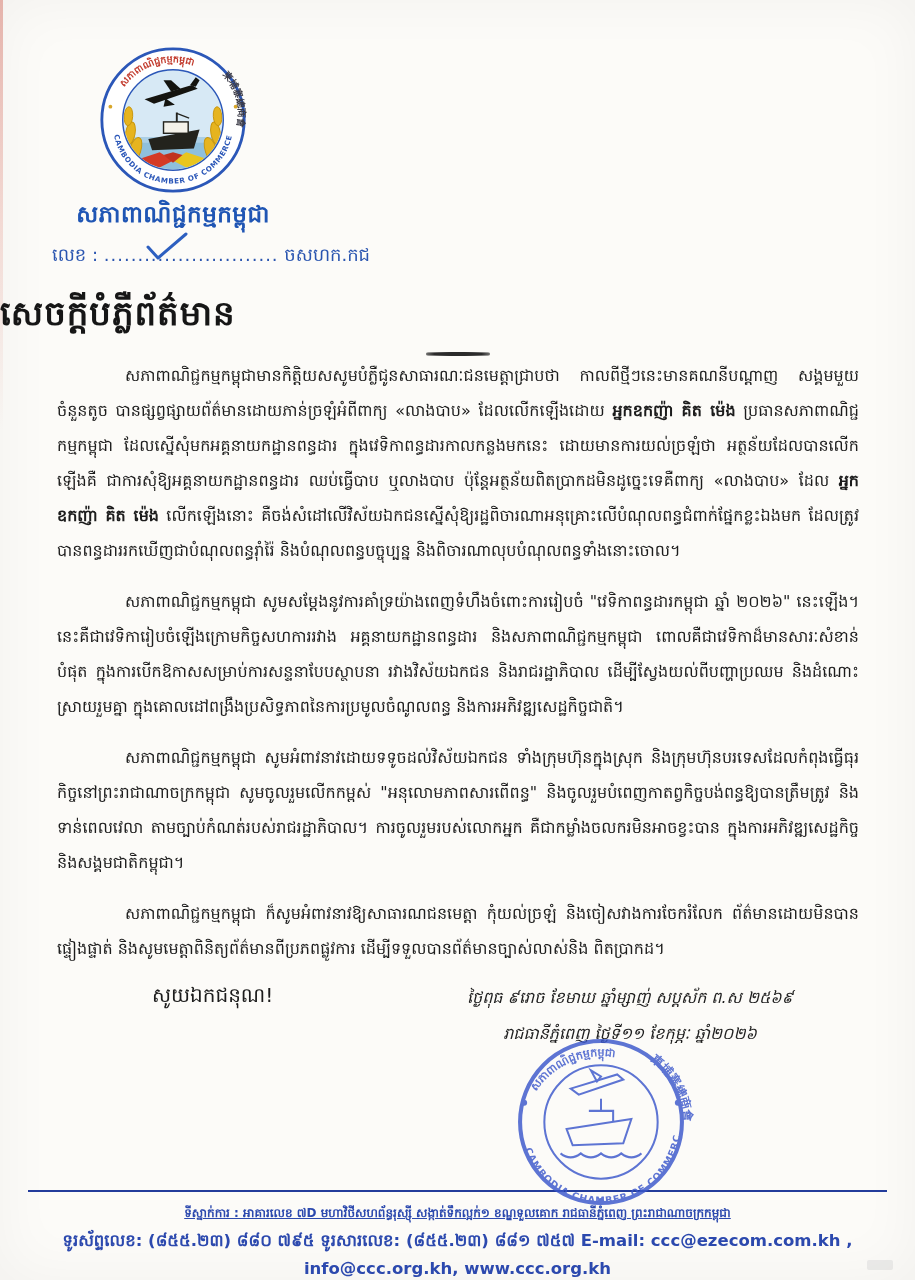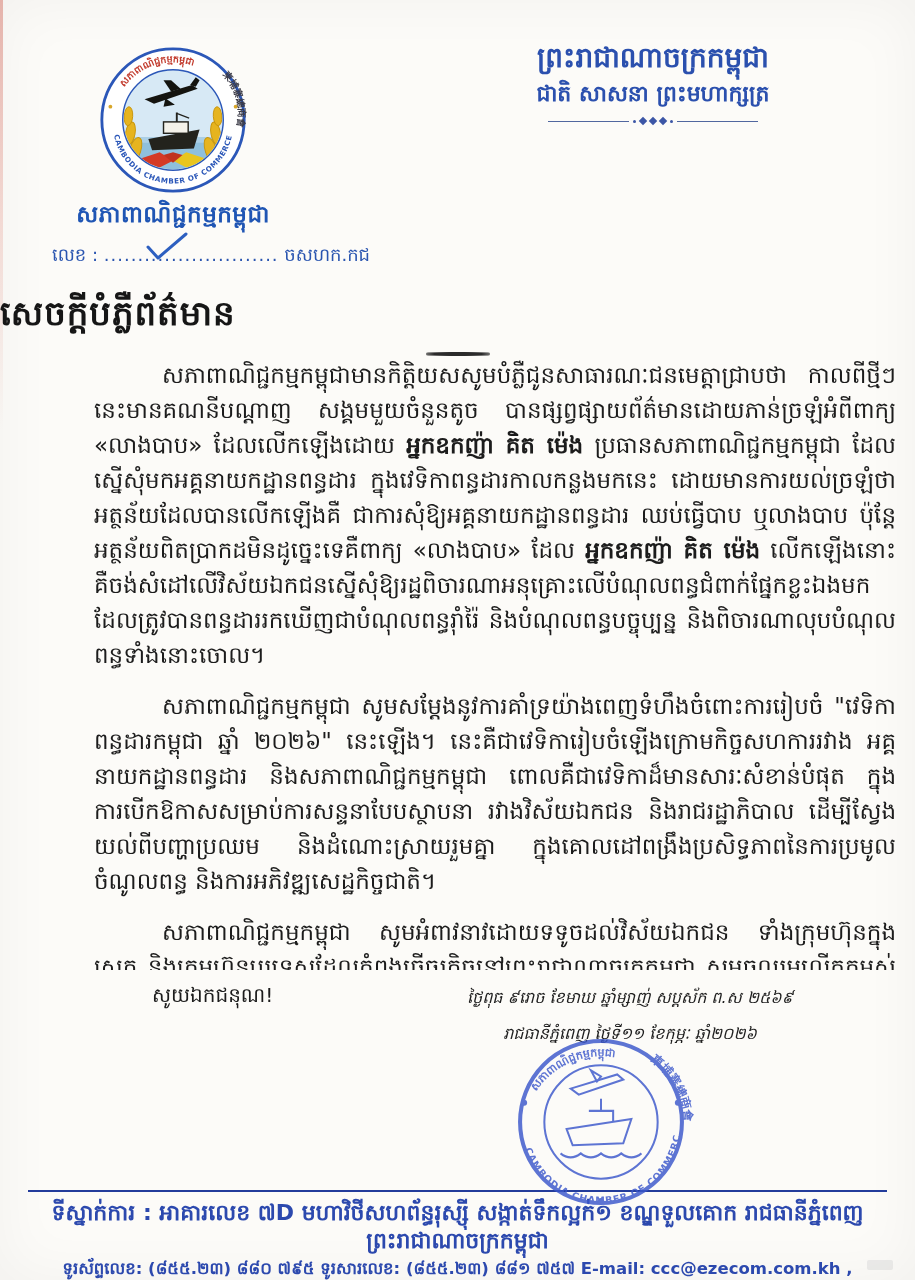--- a/index.html
+++ b/index.html
@@ -26,32 +26,32 @@
   .orn-line{height:1px;background:#51679f;flex:1;}
   .orn-dia{width:6px;height:6px;background:#3c56a6;transform:rotate(45deg);} 
   .orn-dot{width:3px;height:3px;border-radius:50%;background:#3c56a6;}
   
   .title-block{position:absolute;left:0;top:292px;width:100%;text-align:left;}
   .doc-title{font-size:34px;font-weight:700;color:#161616;letter-spacing:1px;}
   .title-rule{margin:10px auto 0;width:64px;height:4px;
     background:radial-gradient(ellipse at center,#2b2b2b 0%,#2b2b2b 55%,rgba(43,43,43,.15) 100%);border-radius:2px;}
   
   .body-block{position:absolute;left:57px;top:358px;width:802px;height:612px;overflow:hidden;
-    color:#1c1c1c;font-size:23px;line-height:35px;text-align:justify;margin-left:37px;}
+    color:#1c1c1c;font-size:16px;line-height:35px;text-align:justify;}
   .body-p{margin:0 0 16px 0;text-indent:68px;}
   .seg-b{font-weight:700;}
   .thanks{position:absolute;left:152px;top:982px;font-size:20px;color:#1c1c1c;}
   
   .date-block{position:absolute;left:395px;top:980px;width:470px;text-align:center;
     font-style:italic;font-size:16px;line-height:36px;color:#1e1e1e;z-index:1;}
   .stamp{position:absolute;left:498px;top:1036px;z-index:3;opacity:.82;}
   
   .footer-rule{position:absolute;left:28px;right:28px;top:1190px;height:2px;background:#233c9b;}
   .footer{position:absolute;left:20px;right:20px;top:1199px;text-align:center;color:#2c49ae;}
-  .footer-l1{font-size:22px;font-weight:700;line-height:28px;}
+  .footer-l1{font-size:12px;font-weight:700;line-height:28px;text-decoration:underline;}
   .footer-l2{font-size:16.5px;font-weight:700;line-height:28px;}
   .faint-mark{position:absolute;right:22px;bottom:10px;width:26px;height:10px;
     background:rgba(120,120,130,.12);border-radius:2px;}
 </style>
 </head>
 <body>
 
 <div class="page">
   <div class="scan-edge"></div>
 
@@ -119,33 +119,20 @@
     <div class="ref-line">
       <span>លេខ :</span>
       <span class="ref-dots">..........................</span>
       <span>ចសហក.កជ</span>
       <svg class="ref-check" width="46" height="30" viewBox="0 0 46 30">
         <polyline points="4,16 14,27 42,3" fill="none" stroke="#2d5fc0" stroke-width="3" stroke-linecap="round" stroke-linejoin="round"></polyline>
       </svg>
     </div>
   </div>
 
-  <div class="kingdom-block">
-    <div class="kingdom-l1">ព្រះរាជាណាចក្រកម្ពុជា</div>
-    <div class="kingdom-l2">ជាតិ សាសនា ព្រះមហាក្សត្រ</div>
-    <div class="ornament">
-      <div class="orn-line"></div>
-        <div class="orn-dot"></div>
-        <div class="orn-dia"></div>
-      <div class="orn-dia"></div>
-        <div class="orn-dia"></div>
-        <div class="orn-dot"></div>
-      <div class="orn-line"></div>
-    </div>
-  </div>
 
   <div class="title-block">
     <div class="doc-title">សេចក្ដីបំភ្លឺព័ត៌មាន</div>
     <div class="title-rule"></div>
   </div>
 
   <div class="body-block">
     <p class="body-p"><span>សភាពាណិជ្ជកម្មកម្ពុជាមានកិត្តិយសសូមបំភ្លឺជូនសាធារណៈជនមេត្តាជ្រាបថា កាលពីថ្មីៗនេះមានគណនីបណ្ដាញ សង្គមមួយចំនួនតូច បានផ្សព្វផ្សាយព័ត៌មានដោយភាន់ច្រឡំអំពីពាក្យ «លាងបាប» ដែលលើកឡើងដោយ </span><span class="seg-b">អ្នកឧកញ៉ា គិត ម៉េង</span><span> ប្រធានសភាពាណិជ្ជកម្មកម្ពុជា ដែលស្នើសុំមកអគ្គនាយកដ្ឋានពន្ធដារ ក្នុងវេទិកាពន្ធដារកាលកន្លងមកនេះ ដោយមានការយល់ច្រឡំថា អត្ថន័យដែលបានលើកឡើងគឺ ជាការសុំឱ្យអគ្គនាយកដ្ឋានពន្ធដារ ឈប់ធ្វើបាប ឬលាងបាប ប៉ុន្តែអត្ថន័យពិតប្រាកដមិនដូច្នេះទេគឺពាក្យ «លាងបាប» ដែល </span><span class="seg-b">អ្នកឧកញ៉ា គិត ម៉េង</span><span> លើកឡើងនោះ គឺចង់សំដៅលើវិស័យឯកជនស្នើសុំឱ្យរដ្ឋពិចារណាអនុគ្រោះលើបំណុលពន្ធជំពាក់ផ្នែកខ្លះឯងមក ដែលត្រូវបានពន្ធដាររកឃើញជាបំណុលពន្ធរ៉ាំរ៉ៃ និងបំណុលពន្ធបច្ចុប្បន្ន និងពិចារណាលុបបំណុលពន្ធទាំងនោះចោល។</span></p>
     <p class="body-p">សភាពាណិជ្ជកម្មកម្ពុជា សូមសម្ដែងនូវការគាំទ្រយ៉ាងពេញទំហឹងចំពោះការរៀបចំ "វេទិកាពន្ធដារកម្ពុជា ឆ្នាំ ២០២៦" នេះឡើង។ នេះគឺជាវេទិការៀបចំឡើងក្រោមកិច្ចសហការរវាង អគ្គនាយកដ្ឋានពន្ធដារ និងសភាពាណិជ្ជកម្មកម្ពុជា ពោលគឺជាវេទិកាដ៏មានសារៈសំខាន់បំផុត ក្នុងការបើកឱកាសសម្រាប់ការសន្ទនាបែបស្ថាបនា រវាងវិស័យឯកជន និងរាជរដ្ឋាភិបាល ដើម្បីស្វែងយល់ពីបញ្ហាប្រឈម និងដំណោះស្រាយរួមគ្នា ក្នុងគោលដៅពង្រឹងប្រសិទ្ធភាពនៃការប្រមូលចំណូលពន្ធ និងការអភិវឌ្ឍសេដ្ឋកិច្ចជាតិ។</p>
     <p class="body-p">សភាពាណិជ្ជកម្មកម្ពុជា សូមអំពាវនាវដោយទទូចដល់វិស័យឯកជន ទាំងក្រុមហ៊ុនក្នុងស្រុក និងក្រុមហ៊ុនបរទេសដែលកំពុងធ្វើធុរកិច្ចនៅព្រះរាជាណាចក្រកម្ពុជា សូមចូលរួមលើកកម្ពស់ "អនុលោមភាពសារពើពន្ធ" និងចូលរួមបំពេញកាតព្វកិច្ចបង់ពន្ធឱ្យបានត្រឹមត្រូវ និងទាន់ពេលវេលា តាមច្បាប់កំណត់របស់រាជរដ្ឋាភិបាល។ ការចូលរួមរបស់លោកអ្នក គឺជាកម្លាំងចលករមិនអាចខ្វះបាន ក្នុងការអភិវឌ្ឍសេដ្ឋកិច្ច និងសង្គមជាតិកម្ពុជា។</p>

